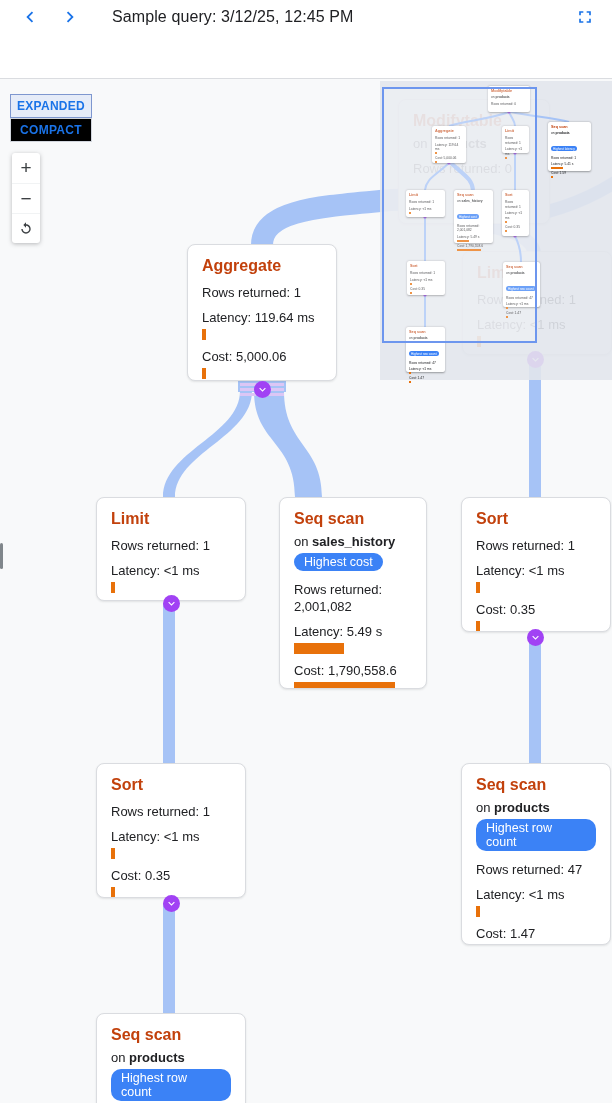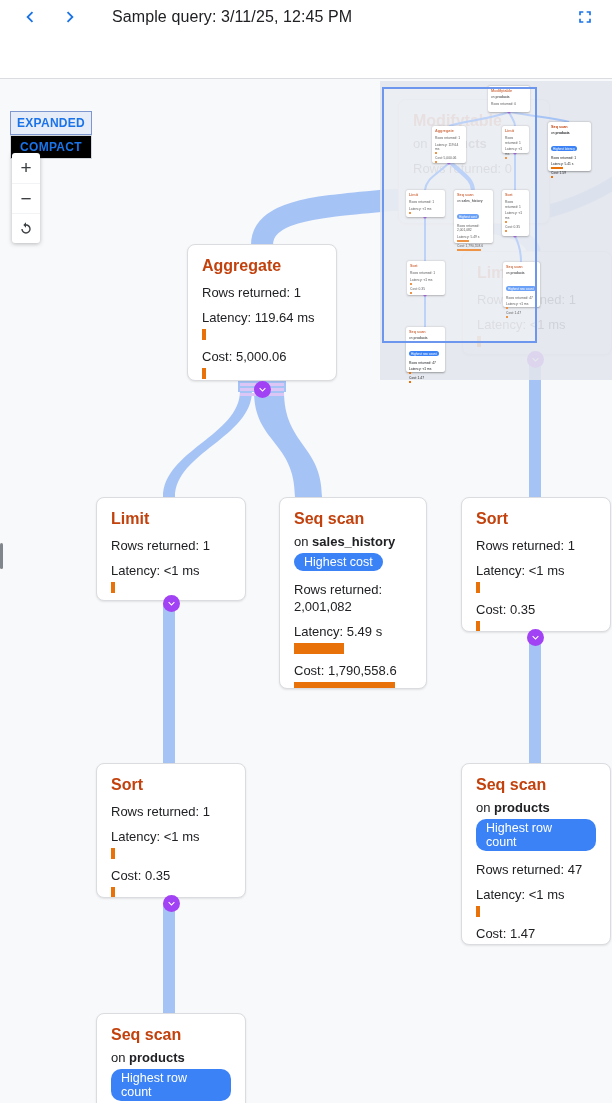--- a/index.html
+++ b/index.html
@@ -57,21 +57,21 @@
   .minimap svg { position:absolute; left:0; top:0; }
   .viewport { position:absolute; border:2px solid #6d96ee; background:rgba(255,255,255,0.25); z-index:30; }
   .node.mini { padding:3px 3px 2px; border-radius:2px; border:none; box-shadow:0 0.5px 2px rgba(0,0,0,.35); z-index:20; overflow:visible; }
   .mini .node-title { font-size:3.8px; line-height:5px; margin-bottom:1px; }
   .mini .on-row { font-size:3.3px; line-height:4.5px; }
   .mini .badge { font-size:3.2px; line-height:4px; padding:.5px 2px; border-radius:3px; margin:.5px 0; }
   .mini .stat { font-size:3.3px; line-height:4.5px; margin-top:2px; }
   .mini .bar { height:2px; margin-top:.5px; }
 
   
-  .toggle-group { position:absolute; left:10px; top:32px; z-index:10; display:flex; flex-direction:column; }
+  .toggle-group { position:absolute; left:10px; top:15px; z-index:10; display:flex; flex-direction:column; }
   .toggle-btn { width:82px; height:24px; font-family:"Liberation Sans",sans-serif; font-size:12px;
     font-weight:bold; letter-spacing:.3px; color:#1a73e8; background:#000000; border:1px solid #d2d6dd; cursor:pointer; }
   .toggle-btn.selected { background:#e6ecf8; border:1px solid #7e97cf; }
   .zoom-card { position:absolute; left:12px; top:74px; z-index:10; width:28px; background:#fff;
     border-radius:3px; box-shadow:0 1px 4px rgba(60,64,67,.35); display:flex; flex-direction:column; }
   .zoom-btn { width:28px; height:30px; border:none; background:transparent; cursor:pointer;
     font-size:19px; color:#3c4043; display:flex; align-items:center; justify-content:center; }
   .zoom-btn + .zoom-btn { border-top:1px solid #f1f3f4; }
   .zoom-btn svg { width:16px; height:16px; fill:#3c4043; }
 
@@ -84,21 +84,21 @@
   <button class="nav-btn">
     <svg viewBox="0 0 24 24">
         <path d="M15.41 7.41 14 6l-6 6 6 6 1.41-1.41L10.83 12z"></path>
       </svg>
   </button>
   <button class="nav-btn">
     <svg viewBox="0 0 24 24">
         <path d="M8.59 16.59 10 18l6-6-6-6-1.41 1.41L13.17 12z"></path>
       </svg>
   </button>
-  <div class="hdr-title">Sample query: 3/11/25, 12:45 PM</div>
+  <div class="hdr-title">Sample query: 3/12/25, 12:45 PM</div>
   <div class="spacer"></div>
   <button class="fs-btn">
     <svg viewBox="0 0 24 24">
         <path d="M7 14H5v5h5v-2H7v-3zm-2-4h2V7h3V5H5v5zm12 7h-3v2h5v-5h-2v3zM14 5v2h3v3h2V5h-5z"></path>
       </svg>
   </button>
 </div>
 
 <div class="tabbar">
 </div>

